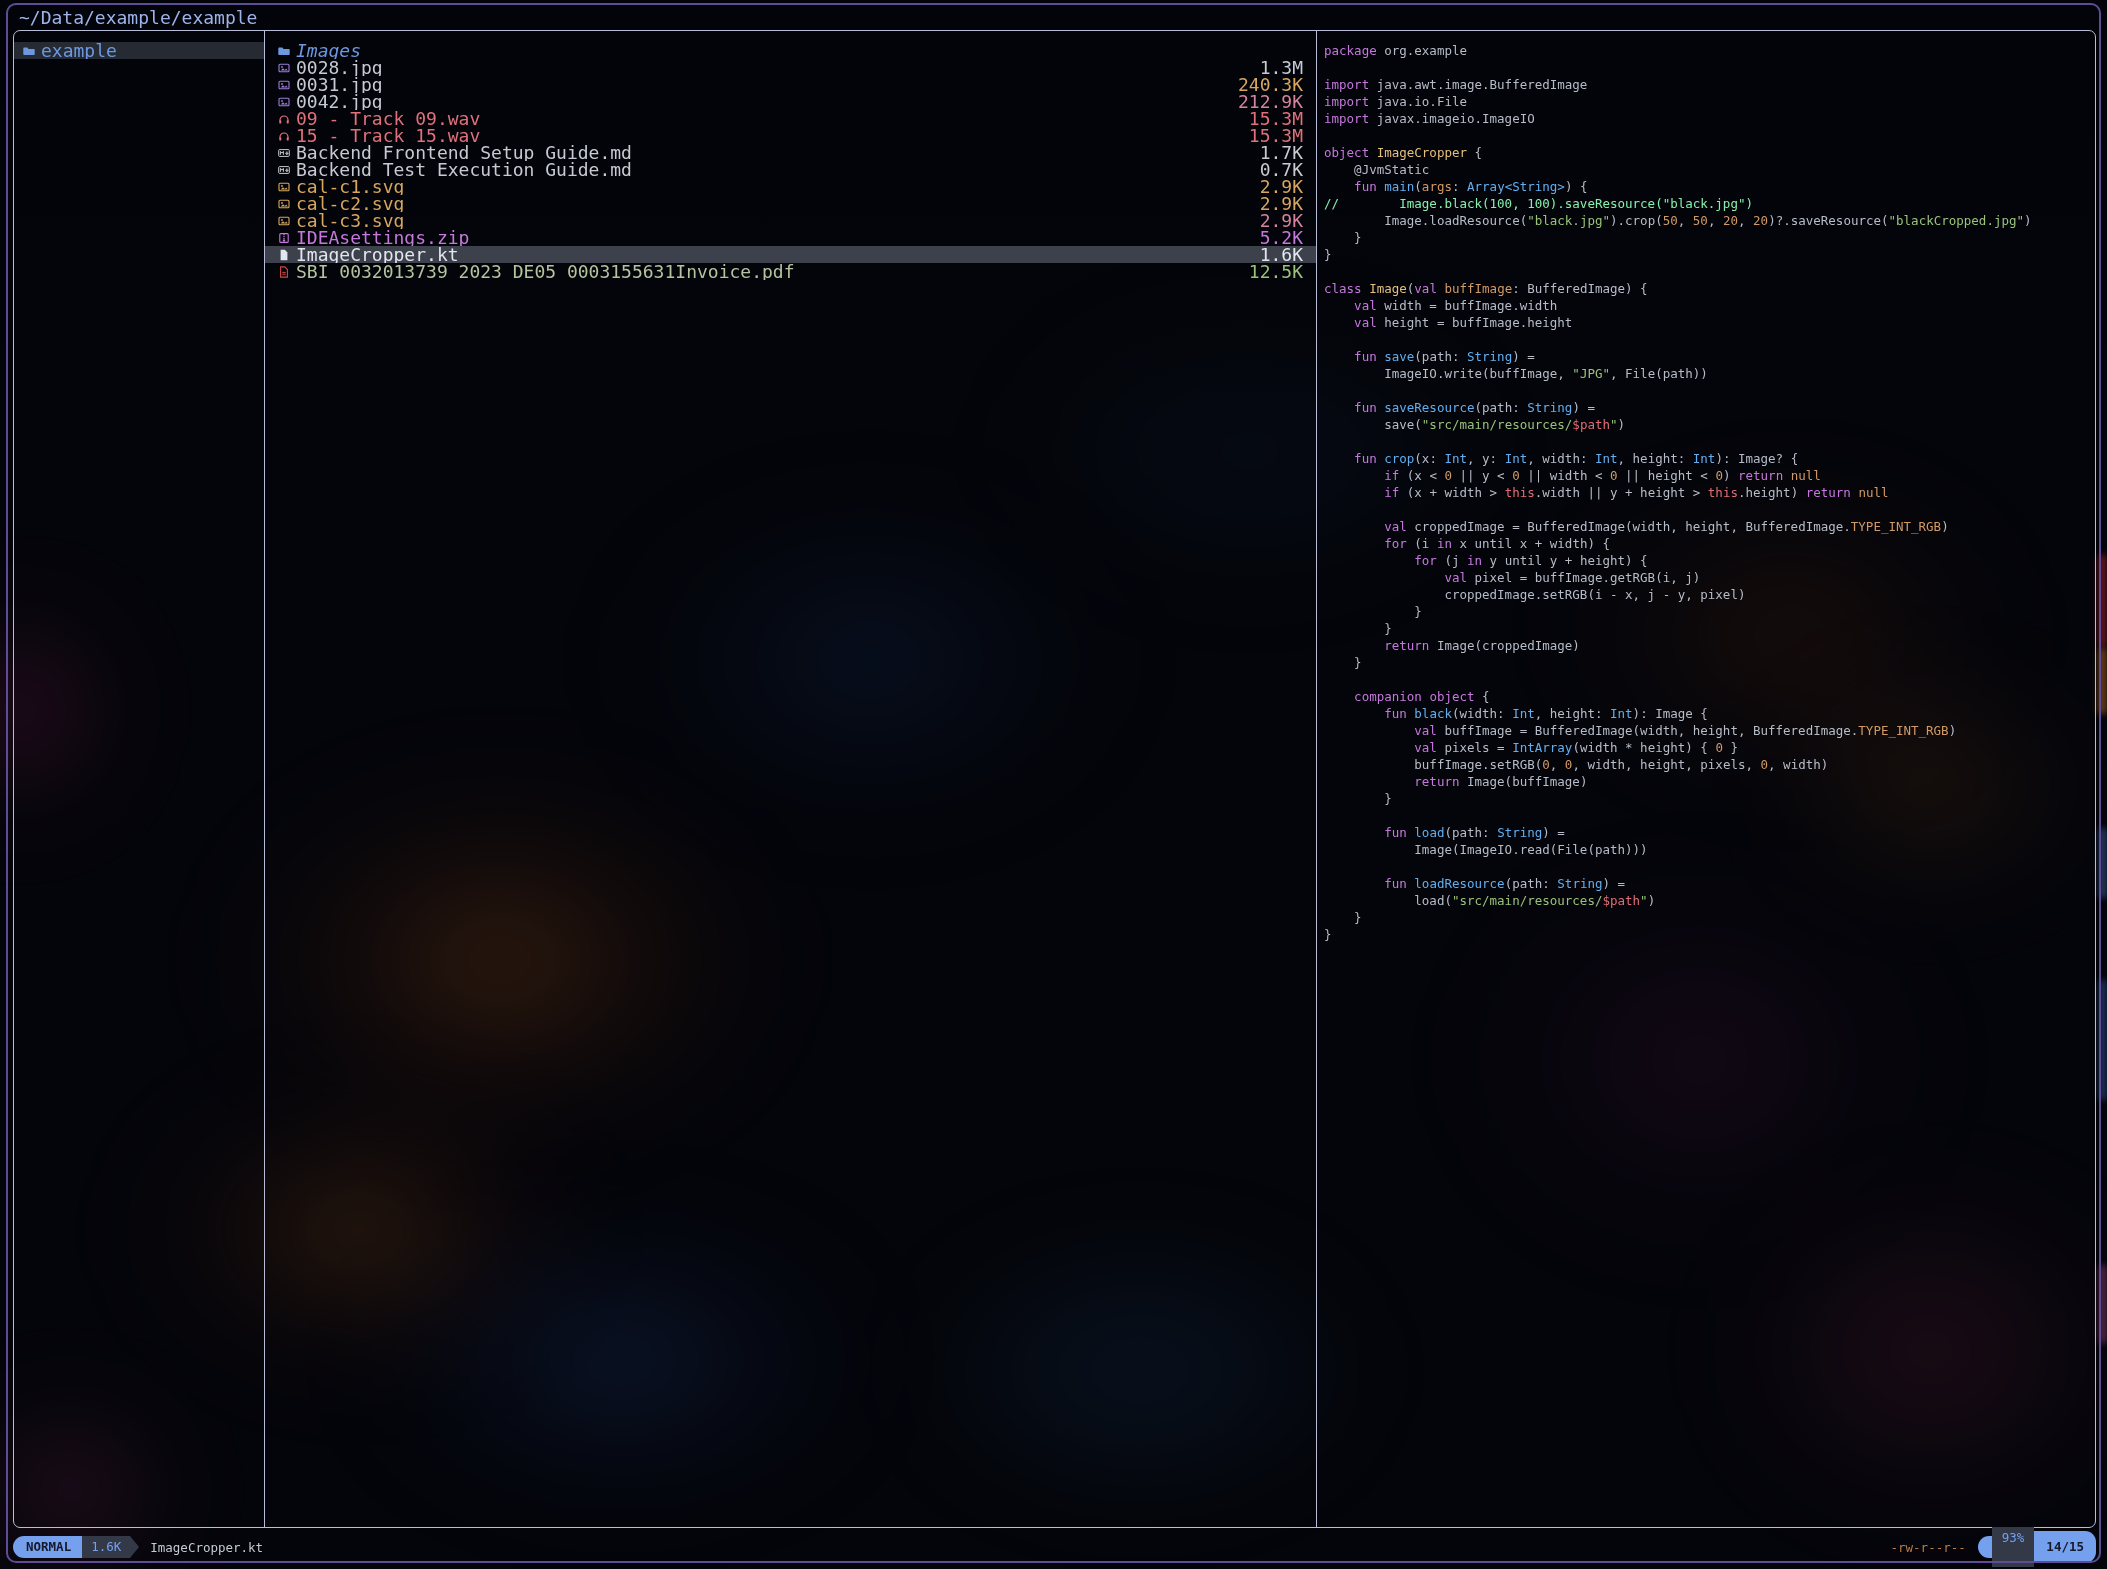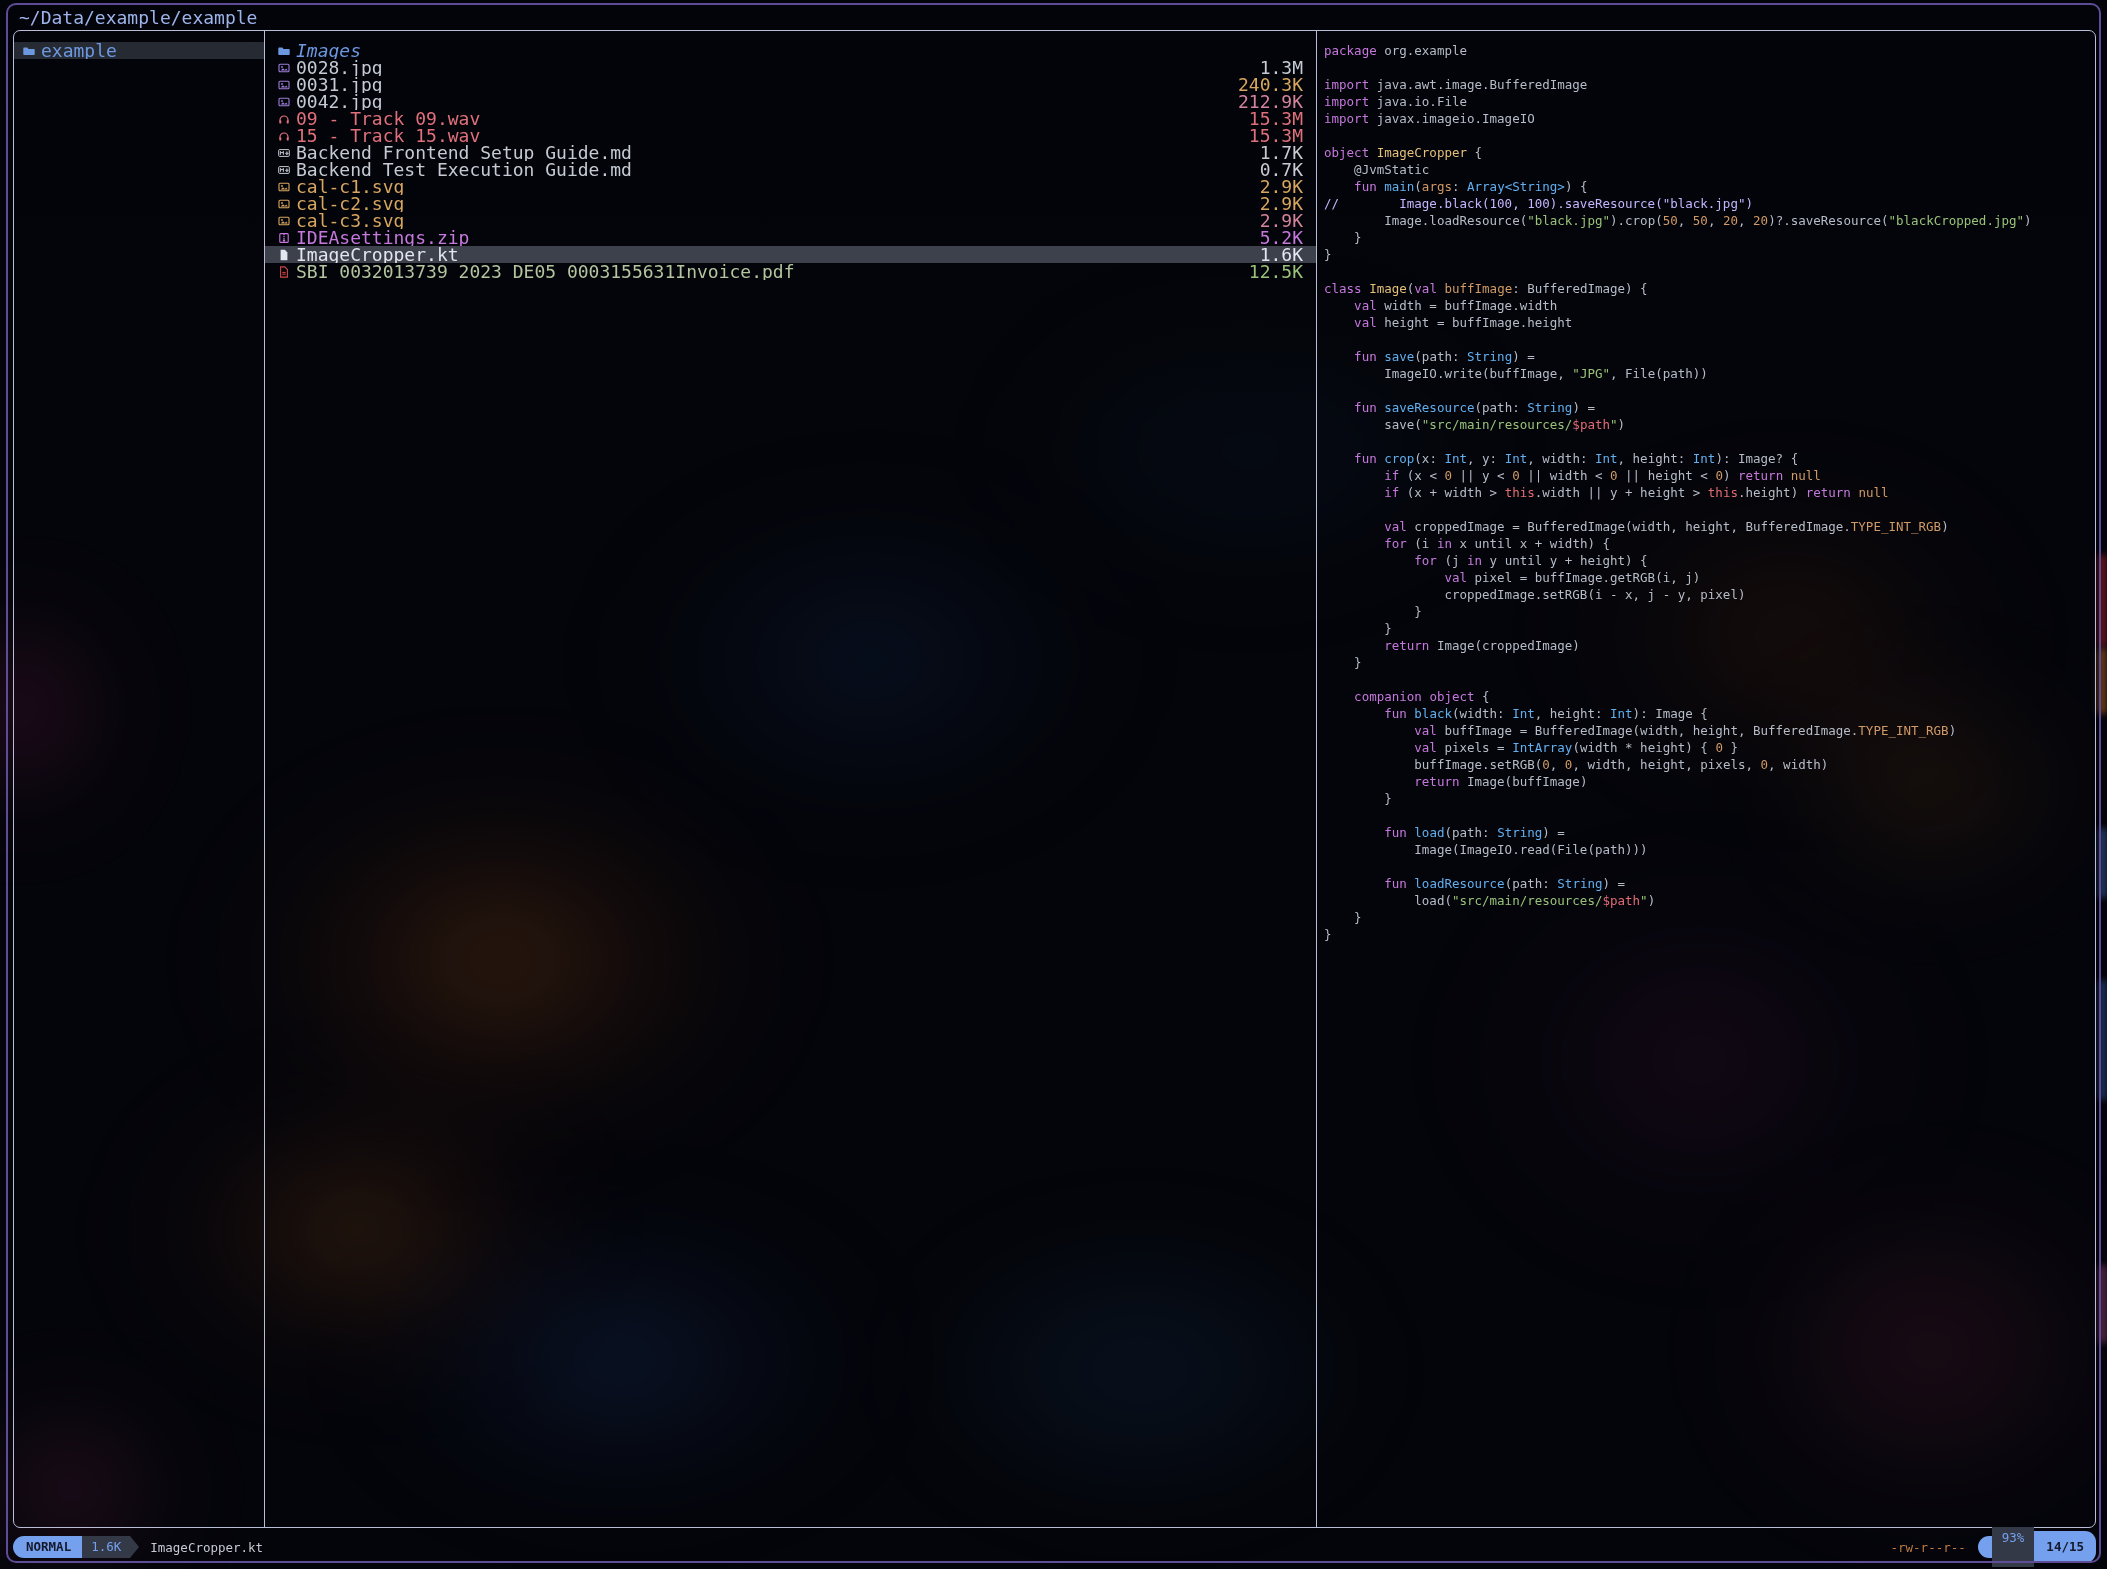--- a/index.html
+++ b/index.html
@@ -51,21 +51,21 @@
   .row .nm{flex:1 1 auto;overflow:hidden;text-overflow:ellipsis;}
   .row .sz{flex:0 0 auto;margin-left:12px;}
   .row.hovered{background:#262a33;}
   .row.selected{background:#3d414b;}
 
   
   .code{font-size:12.5px;line-height:17px;white-space:pre;color:#b6bcc8;}
   .code .ln{height:17px;}
   .tk-k{color:#c678dd;} .tk-fn{color:#61afef;} .tk-y{color:#e5c07b;}
   .tk-p{color:#d19a66;} .tk-s{color:#98c379;} .tk-n{color:#d19a66;}
-  .tk-c{color:#c4b5fd;} .tk-r{color:#e06c75;} .tk-d{color:#b6bcc8;}
+  .tk-c{color:#86efac;} .tk-r{color:#e06c75;} .tk-d{color:#b6bcc8;}
 
   
   .statusbar{position:absolute;left:13px;top:1536px;width:2083px;height:22px;
              display:flex;align-items:center;font-size:12.5px;}
   .sb-left{display:flex;align-items:center;height:22px;}
   .mode{background:#74a0ee;color:#16192a;font-weight:bold;height:22px;line-height:22px;
         padding:0 11px 0 13px;border-radius:11px 0 0 11px;}
   .fsize{background:#343947;color:#74a0ee;height:22px;line-height:22px;padding:0 9px;}
   .pl-arrow{width:0;height:0;border-top:11px solid transparent;border-bottom:11px solid transparent;
             border-left:9px solid #343947;}

